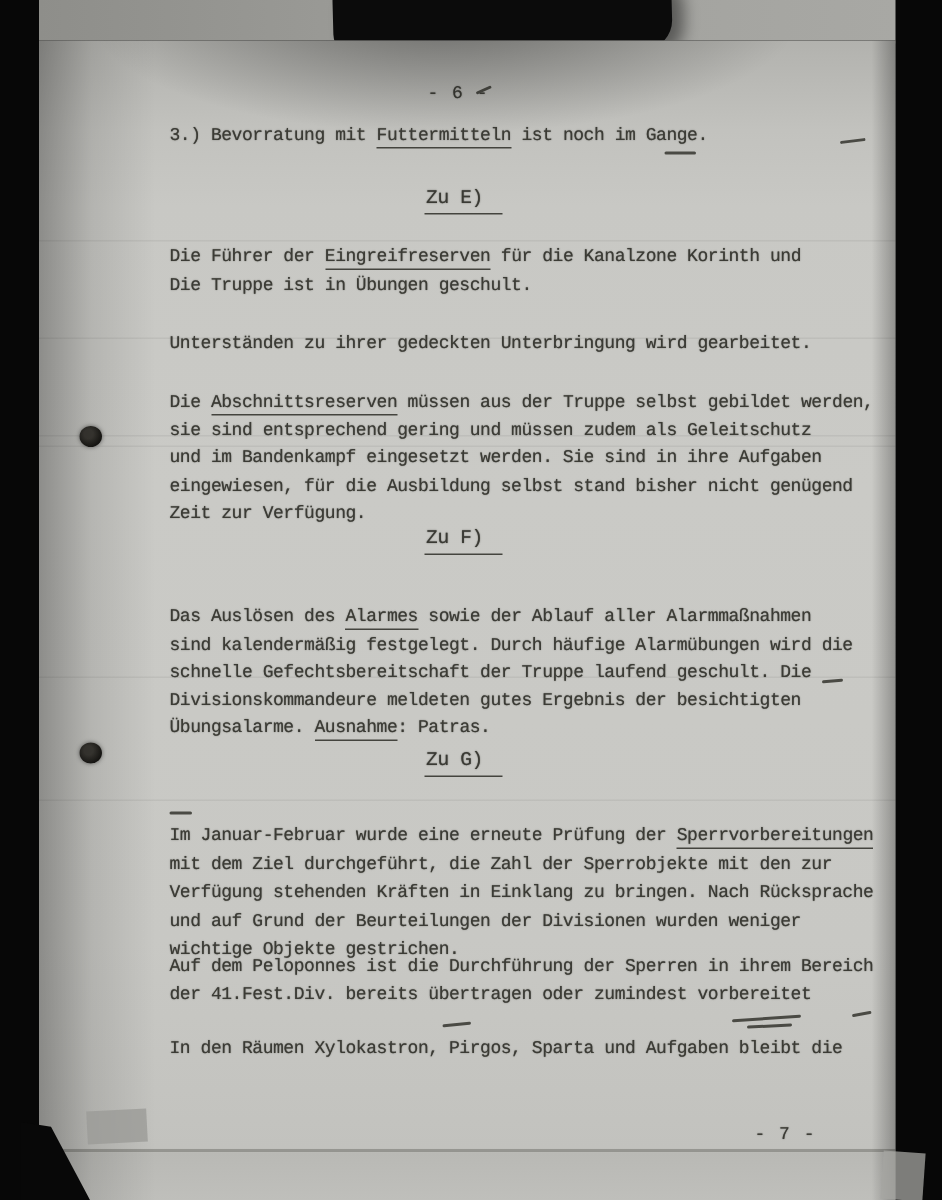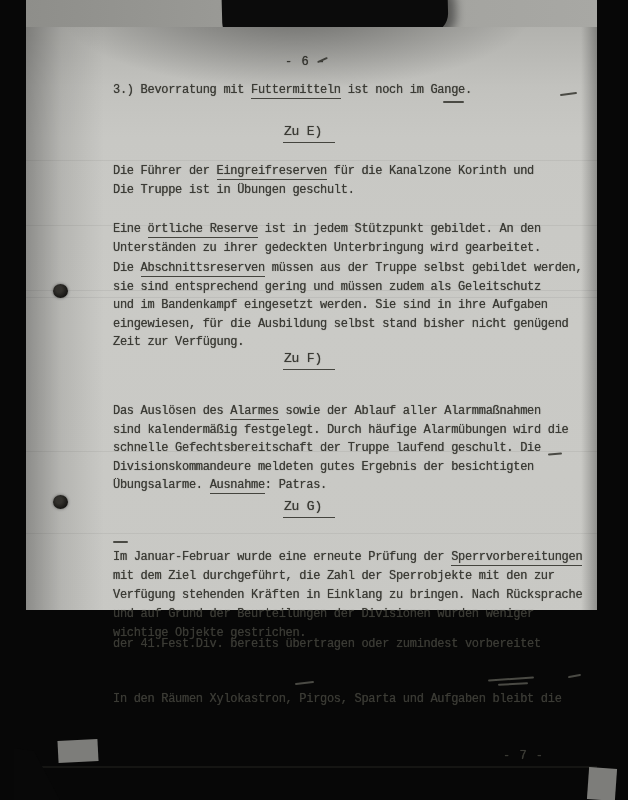--- a/index.html
+++ b/index.html
@@ -15,21 +15,21 @@
     border-bottom:2px solid #2e2e2c;
   }
   .clip-blob{
     position:absolute;left:196px;top:-12px;width:226px;height:48px;
     background:#0b0b0b;border-radius:10px 14px 20px 16px;
     transform:rotate(-1.5deg);
     box-shadow:8px 4px 10px rgba(0,0,0,.45);
   }
   
   .paper{
-    position:absolute;left:26px;top:27px;width:571px;height:583px;
+    position:absolute;left:26px;top:27px;width:571px;height:773px;
     background:linear-gradient(180deg,
       #b2b2ae 0px,#c2c2be 60px,#c8c8c4 110px,#cacac6 300px,
       #c8c8c4 600px,#c4c4c0 700px,#c2c2be 738px,#b9b9b5 742px,#bfbfbb 773px);
   }
   .shade-top{
     position:absolute;left:0;top:0;width:100%;height:140px;z-index:4;pointer-events:none;
     background:radial-gradient(ellipse 340px 115px at 270px -18px,rgba(0,0,0,.40),rgba(0,0,0,0) 70%);
   }
   .shade-left{
     position:absolute;left:0;top:0;bottom:0;width:78px;z-index:4;pointer-events:none;
@@ -112,33 +112,33 @@
   <div class="hole hole2"></div>
 
   <div class="pagenum" style="left:259px;top:28px">- 6 -</div>
 
   <div class="tw" style="left:87px;top:54px"><div><span>3.) Bevorratung mit </span><span class="u">Futtermitteln</span><span> ist noch im Gange.</span></div></div>
 
   <div class="heading" style="left:257px;top:97px">
     <span class="hspan">Zu E)</span>
   </div>
   <div class="tw" style="left:87px;top:135px"><div><span>Die Führer der </span><span class="u">Eingreifreserven</span><span> für die Kanalzone Korinth und</span></div><div><span>Die Truppe ist in Übungen geschult.</span></div></div>
-  <div class="tw" style="left:87px;top:193px"><div><span>Eine </span><span class="u">örtliche Reserve</span><span> ist in jedem Stützpunkt gebildet. An den</span></div><div><span>Unterständen zu ihrer gedeckten Unterbringung wird gearbeitet.</span></div></div>
+  <div class="tw" style="left:87px;top:193px"><div><span>Unterständen zu ihrer gedeckten Unterbringung wird gearbeitet.</span></div></div>
   <div class="tw" style="left:87px;top:232px"><div><span>Die </span><span class="u">Abschnittsreserven</span><span> müssen aus der Truppe selbst gebildet werden,</span></div><div><span>sie sind entsprechend gering und müssen zudem als Geleitschutz</span></div><div><span>und im Bandenkampf eingesetzt werden. Sie sind in ihre Aufgaben</span></div><div><span>eingewiesen, für die Ausbildung selbst stand bisher nicht genügend</span></div><div><span>Zeit zur Verfügung.</span></div></div>
 
   <div class="heading" style="left:257px;top:324px">
     <span class="hspan">Zu F)</span>
   </div>
   <div class="tw" style="left:87px;top:375px"><div><span>Das Auslösen des </span><span class="u">Alarmes</span><span> sowie der Ablauf aller Alarmmaßnahmen</span></div><div><span>sind kalendermäßig festgelegt. Durch häufige Alarmübungen wird die</span></div><div><span>schnelle Gefechtsbereitschaft der Truppe laufend geschult. Die</span></div><div><span>Divisionskommandeure meldeten gutes Ergebnis der besichtigten</span></div><div><span>Übungsalarme. </span><span class="u">Ausnahme</span><span>: Patras.</span></div></div>
 
   <div class="heading" style="left:257px;top:472px">
     <span class="hspan">Zu G)</span>
   </div>
   <div class="tw" style="left:87px;top:521px;line-height:19px"><div><span>Im Januar-Februar wurde eine erneute Prüfung der </span><span class="u">Sperrvorbereitungen</span></div><div><span>mit dem Ziel durchgeführt, die Zahl der Sperrobjekte mit den zur</span></div><div><span>Verfügung stehenden Kräften in Einklang zu bringen. Nach Rücksprache</span></div><div><span>und auf Grund der Beurteilungen der Divisionen wurden weniger</span></div><div><span>wichtige Objekte gestrichen.</span></div></div>
-  <div class="tw" style="left:87px;top:608px"><div><span>der 41.Fest.Div. bereits übertragen oder zumindest vorbereitet</span></div></div>
+  <div class="tw" style="left:87px;top:608px"><div><span>Auf dem Peloponnes ist die Durchführung der Sperren in ihrem Bereich</span></div><div><span>der 41.Fest.Div. bereits übertragen oder zumindest vorbereitet</span></div></div>
   <div class="tw" style="left:87px;top:663px"><div><span>In den Räumen Xylokastron, Pirgos, Sparta und Aufgaben bleibt die</span></div></div>
 
   <div class="pagenum" style="left:477px;top:722px">- 7 -</div>
 
   <div class="mark" style="left:291px;top:32px;width:11px;height:2px;transform:rotate(-24deg)"></div>
   <div class="mark" style="left:417px;top:74px;width:21px;height:2px"></div>
   <div class="mark" style="left:534px;top:66px;width:17px;height:2px;transform:rotate(-7deg)"></div>
   <div class="mark" style="left:522px;top:426px;width:14px;height:2px;transform:rotate(-5deg)"></div>
   <div class="mark" style="left:87px;top:514px;width:15px;height:2px"></div>
   <div class="mark" style="left:269px;top:655px;width:19px;height:2px;transform:rotate(-6deg)"></div>

